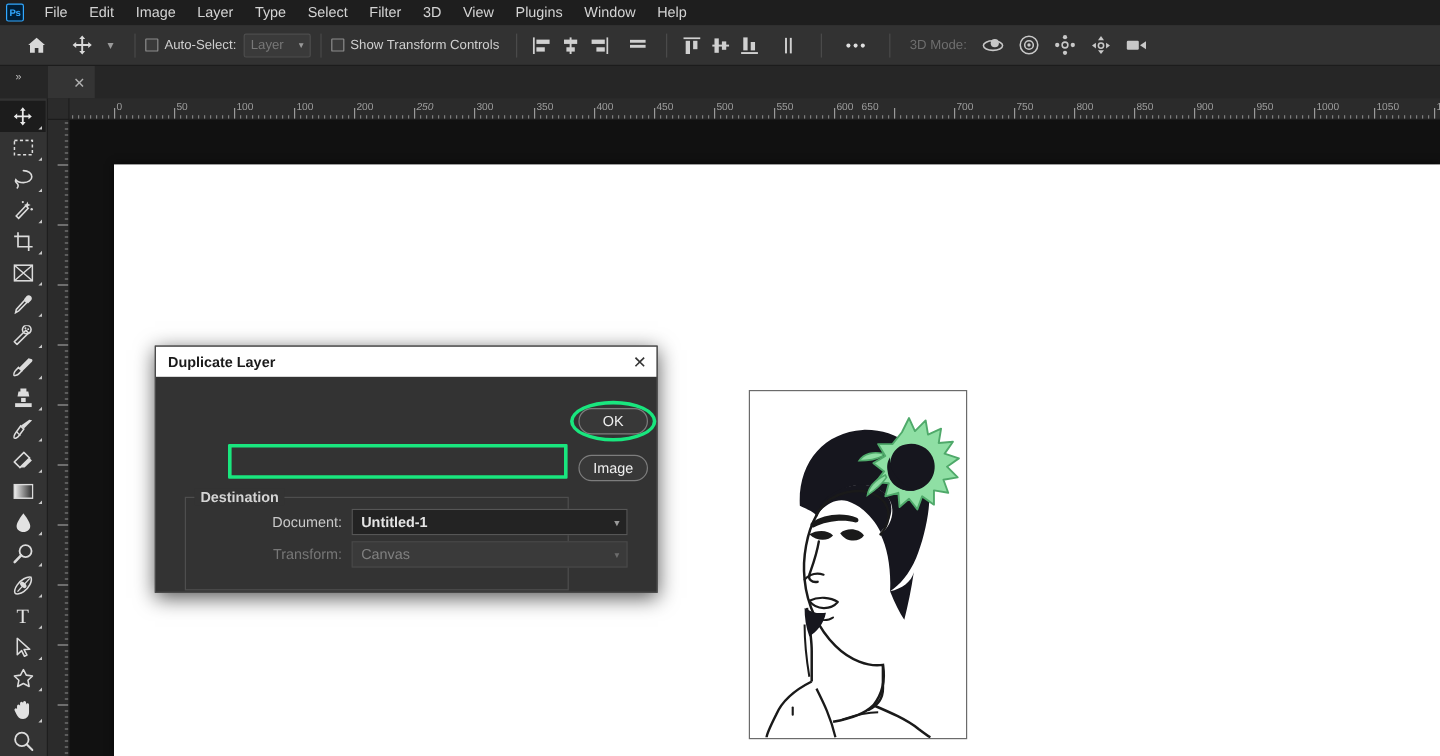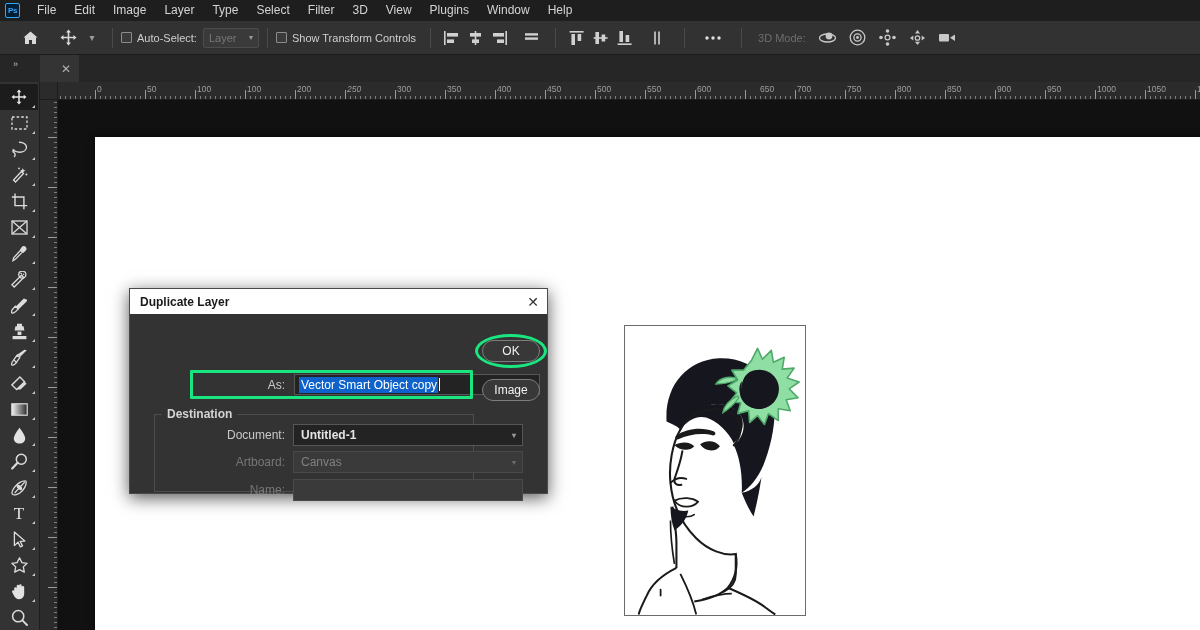--- a/index.html
+++ b/index.html
@@ -702,21 +702,21 @@
       <div class="rtick minor" style="left: 642px;"></div>
       <div class="rtick minor" style="left: 647px;"></div>
       <div class="rtick minor" style="left: 652px;"></div>
       <div class="rtick minor" style="left: 657px;"></div>
       <div class="rtick minor" style="left: 662px;"></div>
       <div class="rtick minor" style="left: 667px;"></div>
       <div class="rtick minor" style="left: 672px;"></div>
       <div class="rtick minor" style="left: 677px;"></div>
       <div class="rtick minor" style="left: 682px;"></div>
       <div class="rtick major" style="left: 687px;"></div>
-      <div class="rnum" style="left: 702px; text-align: right;">650</div>
+      <div class="rnum" style="left: 660px; text-align: right;">650</div>
       <div class="rtick minor" style="left: 692px;"></div>
       <div class="rtick minor" style="left: 697px;"></div>
       <div class="rtick minor" style="left: 702px;"></div>
       <div class="rtick minor" style="left: 707px;"></div>
       <div class="rtick minor" style="left: 712px;"></div>
       <div class="rtick minor" style="left: 717px;"></div>
       <div class="rtick minor" style="left: 722px;"></div>
       <div class="rtick minor" style="left: 727px;"></div>
       <div class="rtick minor" style="left: 732px;"></div>
       <div class="rtick major" style="left: 737px;"></div>
@@ -1001,55 +1001,42 @@
   <div class="dialog">
 
     <div class="dlg-title">
       <span class="dlg-title-text">Duplicate Layer</span>
       <span class="dlg-close">✕</span>
     </div>
 
     <div class="dlg-body">
 
 
-      <div class="row" style="left:0; top:60px;">
-        <span class="dlg-lbl" style="width:62px; margin-left:93px;">As:</span>
-        <div class="field" style="width:246px; margin-left:9px;">
-          <span class="sel-text">Vector Smart Object copy</span>
-            <span class="caret-bar"></span>
-        </div>
-      </div>
 
       <div class="hl-box" style="left:60px; top:56px; width:283px; height:29px;"></div>
 
       <div class="group-box" style="left:24px; top:100px; width:320px; height:78px;"></div>
       <span class="group-legend" style="left:32px; top:93px;">Destination</span>
 
       <div class="row" style="left:0; top:110px;">
         <span class="dlg-lbl" style="width:125px; margin-left:30px;">Document:</span>
         <div class="select-box" style="width:230px; margin-left:8px;">
           <span>Untitled-1</span>
           <span class="caret">▾</span>
         </div>
       </div>
 
       <div class="row" style="left:0; top:137px;">
-        <span class="dlg-lbl dim" style="width:125px; margin-left:30px;">Artboard:</span>
+        <span class="dlg-lbl dim" style="width:125px; margin-left:30px;">Transform:</span>
         <div class="select-box dim" style="width:230px; margin-left:8px;">
           <span>Canvas</span>
           <span class="caret" style="color:#6d6d6d;">▾</span>
         </div>
       </div>
 
-      <div class="row" style="left:0; top:165px;">
-        <span class="dlg-lbl dim" style="width:125px; margin-left:30px;">Name:</span>
-        <div class="field dim" style="width:230px; margin-left:8px; height:22px;">
-          <span style="color:#9a9a9a;font-size:12px;"></span>
-        </div>
-      </div>
 
       <div class="btn" style="position:absolute; left:352px; top:26px;">
         <span>OK</span>
       </div>
       <div class="hl-ellipse" style="left:345px; top:20px; width:72px; height:34px;"></div>
 
       <div class="btn" style="position:absolute; left:352px; top:65px;">
         <span>Image</span>
       </div>
 

